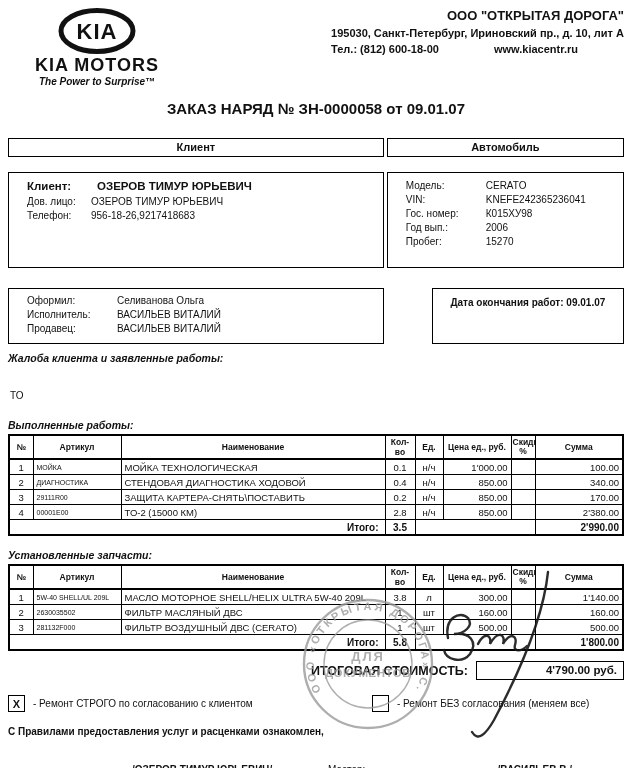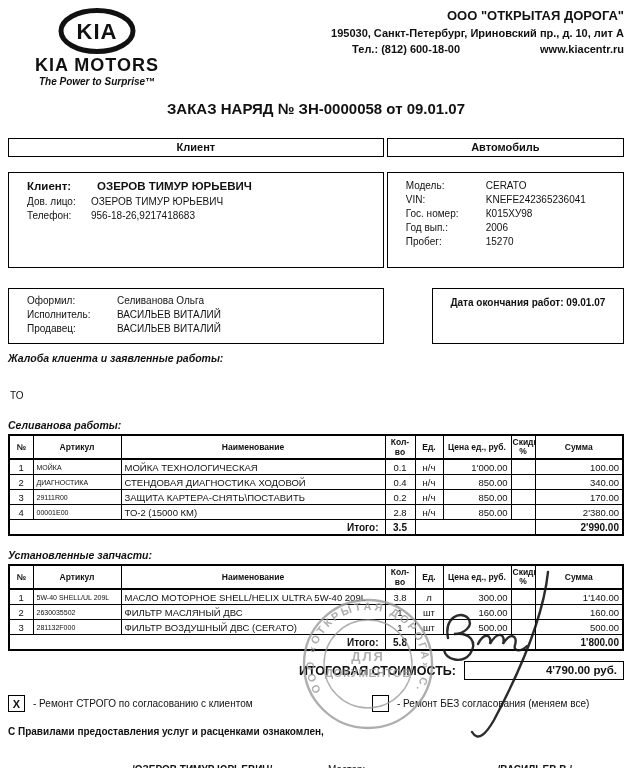--- a/index.html
+++ b/index.html
@@ -10,21 +10,21 @@
   .page{padding:6px 8px 0 8px;position:relative;}
   
   .hdr{display:flex;justify-content:space-between;align-items:flex-start;height:86px;}
   .logo-block{width:170px;text-align:center;padding-left:4px;}
   .logo-oval{margin:2px auto 0 auto;display:block;}
   .brand{font-size:18px;font-weight:bold;letter-spacing:1px;margin-top:1px;}
   .slogan{font-size:10px;font-weight:bold;font-style:italic;margin-top:0px;}
   .co{ text-align:right;font-weight:bold;padding-top:2px;}
   .co-name{font-size:13px;}
   .co-addr{font-size:11px;margin-top:4px;}
-  .co-line{display:flex;justify-content:flex-end;gap:80px;font-size:11px;margin-top:4px;}
+  .co-line{display:flex;gap:55px;font-size:11px;margin-top:4px;}
   
   .title{text-align:center;font-size:15px;font-weight:bold;margin:8px 0 9px 0;}
   
   .grid2{display:grid;grid-template-columns:61% 1fr;gap:3px;}
   .cellb{border:1.5px solid #000;margin-top:12px;}
   .sec-h{font-size:11px;font-weight:bold;text-align:center;padding:2px 0 3px 0;}
   .client-body{padding:7px 10px;min-height:96px;box-sizing:border-box;}
   .car-body{padding:7px 10px;min-height:96px;box-sizing:border-box;}
   .kv{display:flex;font-size:10px;margin-bottom:3px;padding-left:8px;}
   .kv .k{width:64px;flex:none;}
@@ -48,21 +48,21 @@
   th.th-small{font-size:6px;line-height:1.1;}
   td{font-size:9.5px;height:12px;white-space:nowrap;}
   td.c{text-align:center;}
   td.r{text-align:right;}
   td.art{font-size:7px;}
   tr.total-row td{font-weight:bold;font-size:10px;}
   tr.total-row td.lbl{text-align:right;padding-right:6px;}
   
   .grand{display:flex;justify-content:flex-end;align-items:center;gap:8px;margin-top:10px;}
   .grand .lbl{font-size:12.5px;font-weight:bold;}
-  .grand .box{border:1.8px solid #000;width:140px;padding:2px 6px 3px 12px;font-size:11.5px;font-weight:bold;text-align:right;}
+  .grand .box{border:1.8px solid #000;width:140px;padding:2px 6px 3px 0;font-size:11.5px;font-weight:bold;text-align:right;}
   
   .chk-row{display:flex;margin-top:15px;}
   .chk-group{display:flex;align-items:center;gap:8px;font-size:10px;}
   .chk-right{margin-left:auto;width:252px;}
   .chkbox{width:15px;height:15px;border:1.6px solid #000;flex:none;display:flex;align-items:center;justify-content:center;font-size:11px;font-weight:bold;}
   .rules{font-size:10px;margin-top:14px;font-weight:bold;}
   .sig-row{display:flex;margin-top:24px;align-items:flex-start;}
   .sig-left{display:flex;align-items:flex-start;gap:10px;}
   .sig-right{margin-left:auto;width:296px;display:flex;align-items:flex-start;gap:6px;}
   .sig-line{width:114px;border-bottom:1.5px solid #000;height:12px;flex:none;}
@@ -156,21 +156,21 @@
         </div>
     </div>
     <div class="cellb dates">
       <div>Дата окончания работ: 09.01.07</div>
     </div>
   </div>
 
   <div class="sec-title">Жалоба клиента и заявленные работы:</div>
   <div class="complaint-val">ТО</div>
 
-  <div class="sec-title">Селиванова работы:</div>
+  <div class="sec-title">Выполненные работы:</div>
   <table class="doc">
     <colgroup>
         <col style="width:24px">
         <col style="width:88px">
         <col>
         <col style="width:30px">
         <col style="width:28px">
         <col style="width:68px">
         <col style="width:24px">
         <col style="width:88px">

